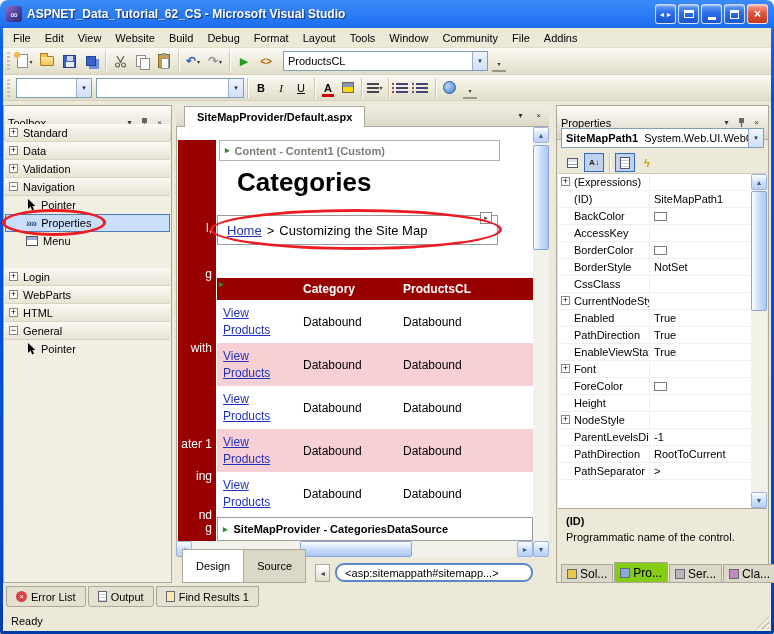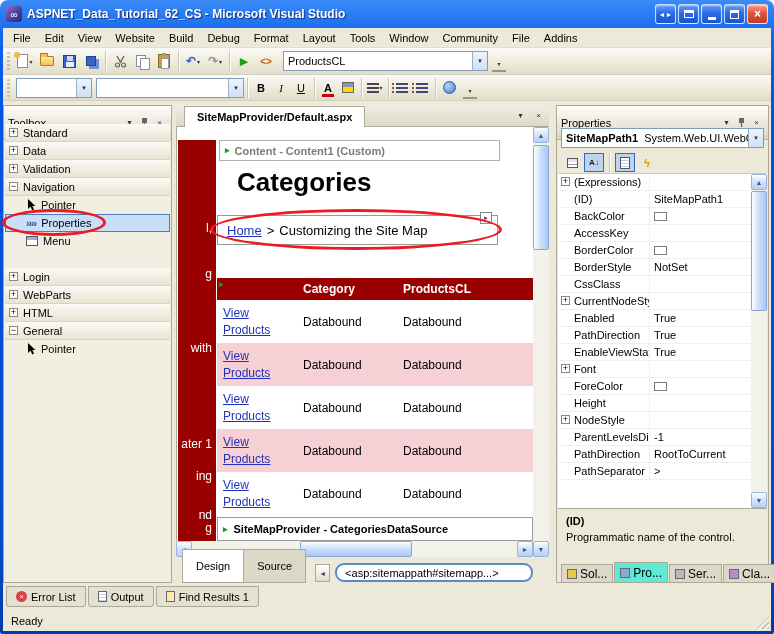--- a/index.html
+++ b/index.html
@@ -144,21 +144,21 @@
   .pname{width:92px;padding-left:16px;border-right:1px solid #efefef;white-space:nowrap;overflow:hidden;height:100%;display:flex;align-items:center}
   .pval{flex:1;padding-left:4px;display:flex;align-items:center;gap:3px;white-space:nowrap;overflow:hidden;height:100%}
   .pexp{position:absolute;left:3px;top:3px;width:9px;height:9px;border:1px solid #8a887c;background:#fff;font-size:9px;line-height:7px;text-align:center}
   .swatch{width:13px;height:9px;border:1px solid #7a7a7a;background:#fff;flex:none}
   .pv-scroll{position:absolute;right:0;top:0;width:16px;height:334px;background:#f2f1ea}
   .pv-thumb{position:absolute;left:0;top:17px;width:16px;height:120px;background:linear-gradient(90deg,#fdfefe,#cadefb 50%,#aac8f4);border:1px solid #88a6d8;border-radius:2px}
   .pdesc{position:absolute;left:1px;right:1px;top:402px;height:53px;background:#ece9d8;border-top:1px solid #aca899;padding:6px 8px}
   .pdesc .dt{font-weight:bold;margin-bottom:4px}
   .ptabs{position:absolute;left:1px;right:1px;top:456px;height:21px;display:flex;align-items:flex-end;gap:1px;padding-left:3px}
   .ptab{height:19px;display:flex;align-items:center;gap:3px;padding:0 5px;border:1px solid #aca899;background:#dcd8c8;font-size:12px;white-space:nowrap}
-  .ptab.active{background:#5eead4;height:21px}
+  .ptab.active{background:#84cc16;height:21px}
   .tic{width:10px;height:10px;border:1px solid #667;flex:none}
   .tic.sol{background:#e8c84a}.tic.pro{background:#8aa8d8}.tic.ser{background:#b8b8b8}.tic.cla{background:#c08ac0}
 
   
   #bottom-tabs{position:absolute;left:6px;top:586px;height:21px;display:flex;gap:2px}
   .btab{display:flex;align-items:center;gap:4px;padding:0 9px;border:1px solid #aca899;background:#e4e1d0;border-radius:0 0 3px 3px}
   .eric{width:11px;height:11px;border-radius:50%;background:#d64545;color:#fff;font-size:8px;display:flex;align-items:center;justify-content:center;flex:none}
   .outic{width:9px;height:11px;border:1px solid #667;background:repeating-linear-gradient(180deg,#fff 0 2px,#c8d0dc 2px 3px);flex:none}
   .finic{width:9px;height:11px;border:1px solid #667;background:#ffe9a8;flex:none}
   #statusbar{position:absolute;left:3px;right:3px;top:610px;height:21px;background:#ece9d8;display:flex;align-items:center;padding-left:8px}

